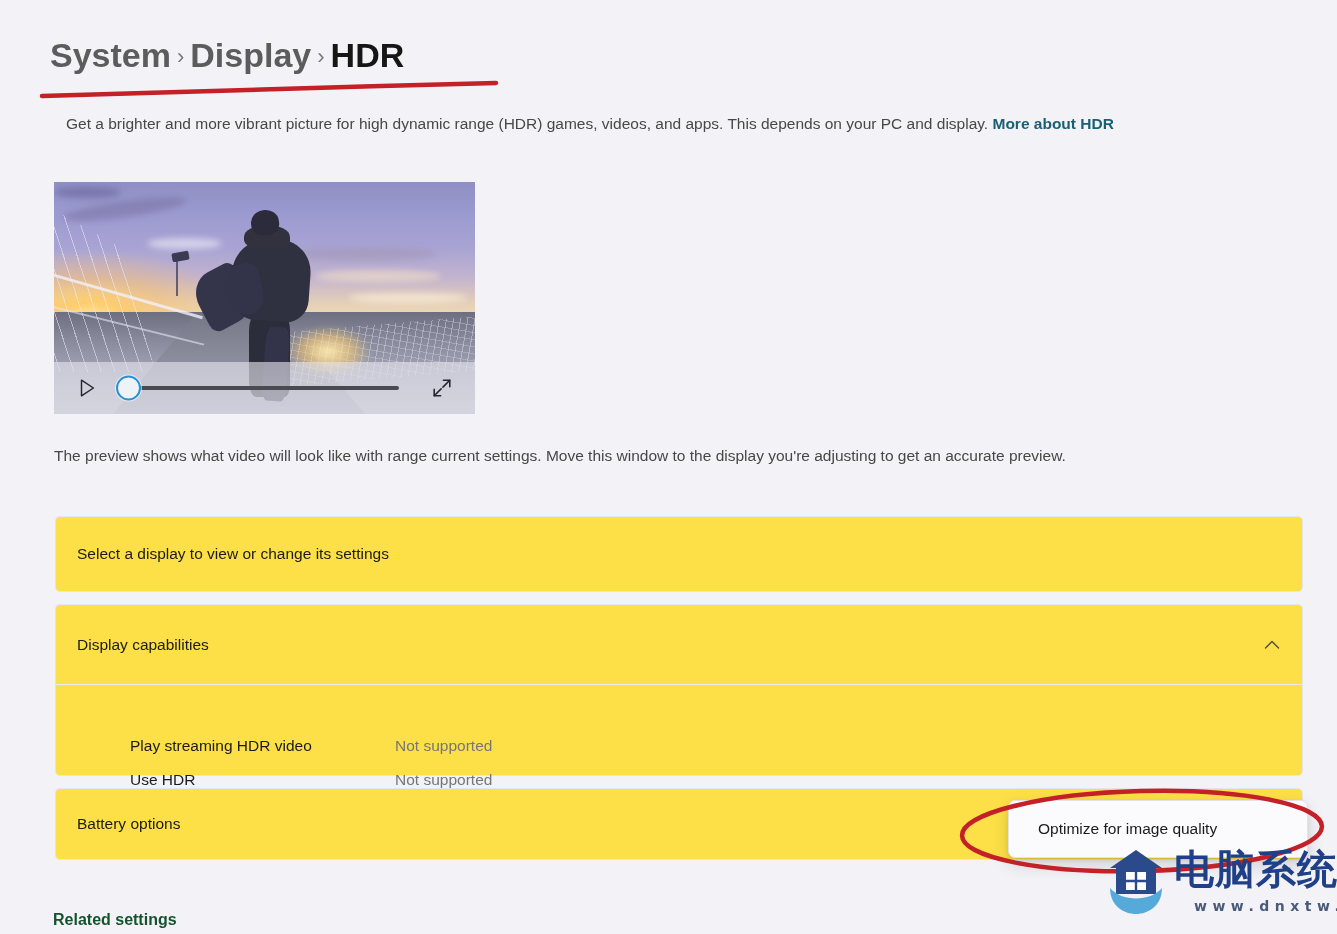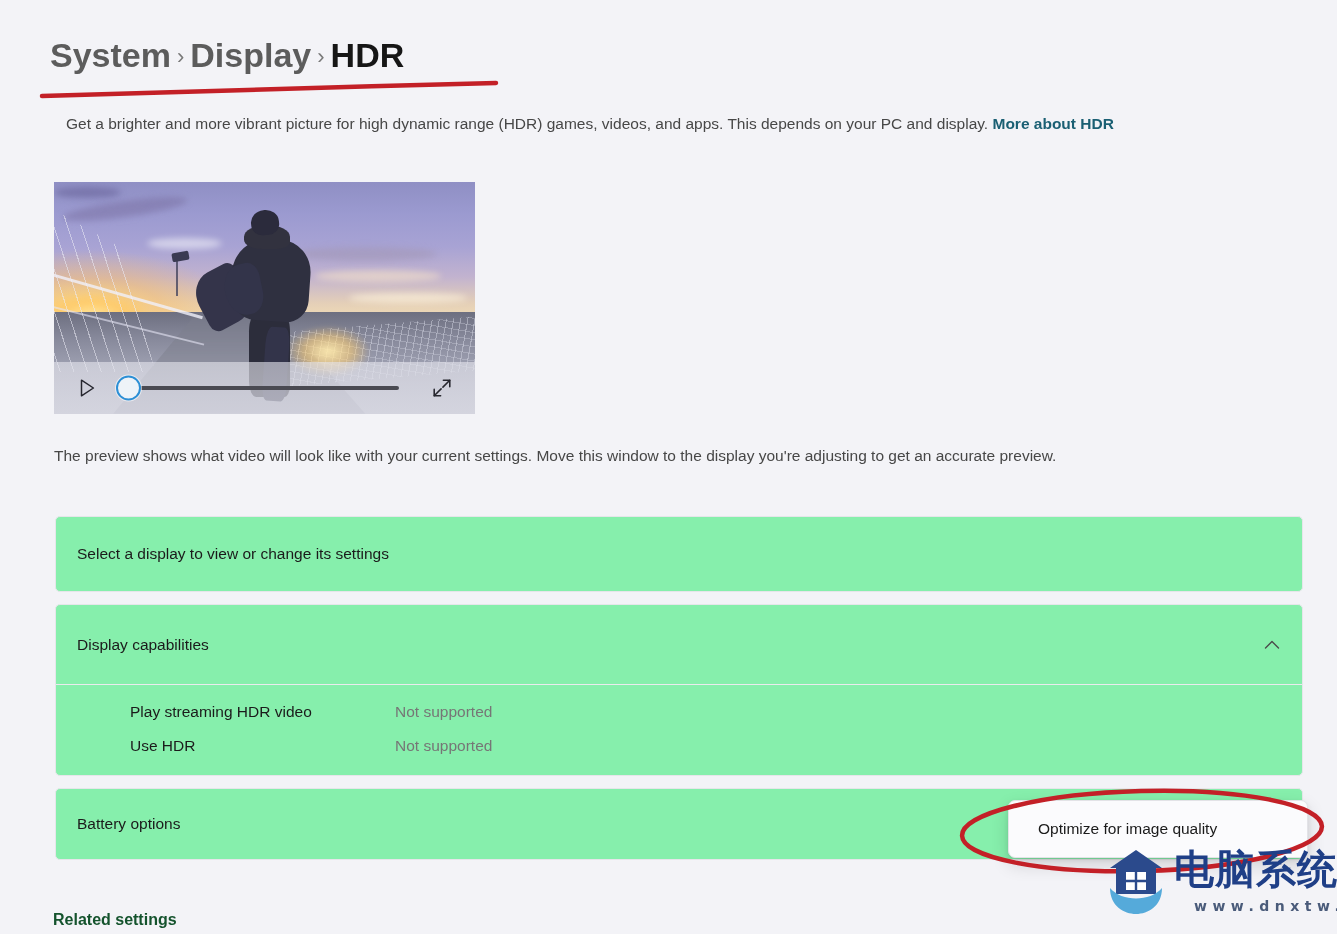--- a/index.html
+++ b/index.html
@@ -283,21 +283,21 @@
     font-size: 15.5px;
     line-height: 27px;
     color: #474747;
   }
 
   
   .card {
     position: absolute;
     left: 55px;
     width: 1248px;
-    background: #86efac;
+    background: #fde047;
     border: 1px solid #e6e6ea;
     border-radius: 5px;
   }
   .card-display-select { top: 516px; height: 76px; display: flex; align-items: center; padding: 0 20px 0 21px; }
   .card-capabilities   { top: 604px; height: 172px; }
   .card-battery        { top: 788px; height: 72px; display: flex; align-items: center; padding: 0 20px 0 21px; }
 
   .row-label { font-size: 15.5px; color: #1b1b1b; }
 
   .dropdown {
@@ -323,21 +323,21 @@
     display: flex;
     align-items: center;
     padding: 0 22px 0 21px;
     cursor: pointer;
     border-bottom: 1px solid #ebebee;
   }
   .cap-header .row-label { font-size: 15.5px; }
   .cap-chevron { margin-left: auto; color: #4b4b4b; }
   .cap-body { padding: 18px 0 0 74px; }
   .cap-row { display: flex; align-items: baseline; height: 34px; }
-  .cap-name { width: 265px; font-size: 15.5px; color: #1b1b1b; }
+  .cap-name { width: 265px; font-size: 15.5px; color: #1b1b1b; margin-top: 34px; }
   .cap-value { font-size: 15.5px; color: #767676; }
 
   
   .battery-title { font-size: 15.5px; color: #1b1b1b; line-height: 22px; }
   .battery-sub { font-size: 13.5px; color: #636363; line-height: 20px; }
 
   
   .flyout {
     position: absolute;
     left: 1008px;
@@ -487,21 +487,21 @@
     </div>
     <svg class="expand-btn" viewBox="0 0 24 24">
       <path d="M13.5 3.5 H20.5 V10.5" fill="none" stroke="#26262e" stroke-width="1.7" stroke-linecap="round" stroke-linejoin="round"></path>
       <path d="M10.5 20.5 H3.5 V13.5" fill="none" stroke="#26262e" stroke-width="1.7" stroke-linecap="round" stroke-linejoin="round"></path>
       <path d="M20.5 3.5 L13 11" fill="none" stroke="#26262e" stroke-width="1.7" stroke-linecap="round"></path>
       <path d="M3.5 20.5 L11 13" fill="none" stroke="#26262e" stroke-width="1.7" stroke-linecap="round"></path>
     </svg>
   </div>
 </div>
 
-<div class="preview-caption">The preview shows what video will look like with your current settings. Move this window to the display you're adjusting to get an accurate preview.</div>
+<div class="preview-caption">The preview shows what video will look like with range current settings. Move this window to the display you're adjusting to get an accurate preview.</div>
 
 <div class="card card-display-select">
   <span class="row-label">Select a display to view or change its settings</span>
 </div>
 
 <div class="card card-capabilities">
   <div class="cap-header">
     <span class="row-label">Display capabilities</span>
     <svg class="cap-chevron" width="16" height="10" viewBox="0 0 16 10">
       <path d="M1.5 8 L8 1.5 L14.5 8" fill="none" stroke="#4b4b4b" stroke-width="1.4" stroke-linecap="round" stroke-linejoin="round"></path>

